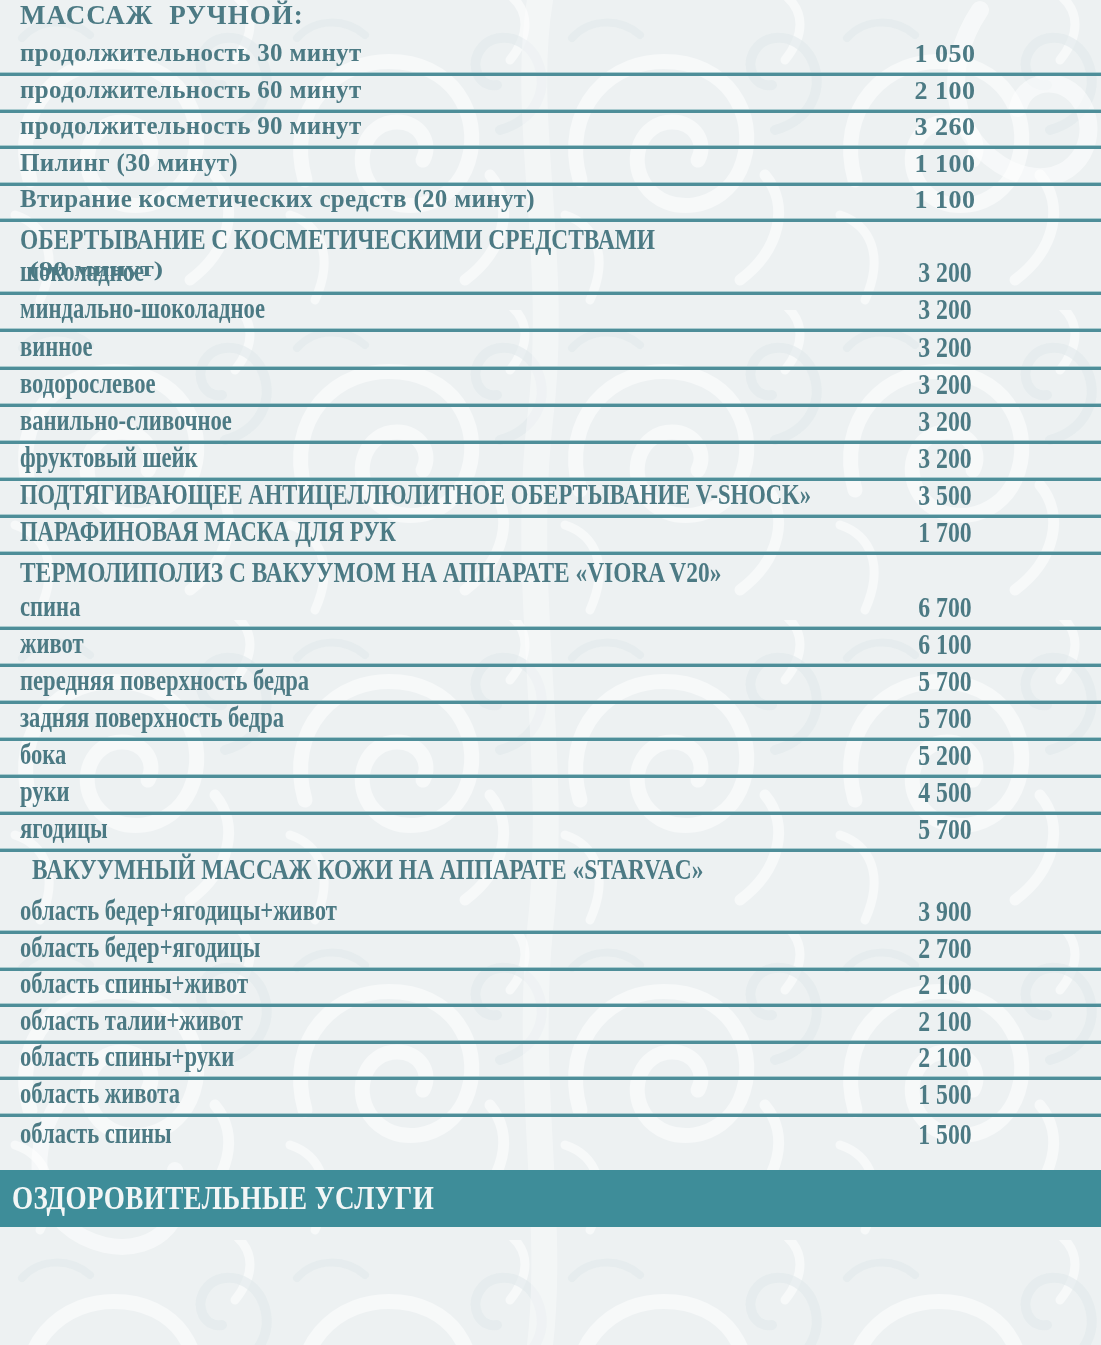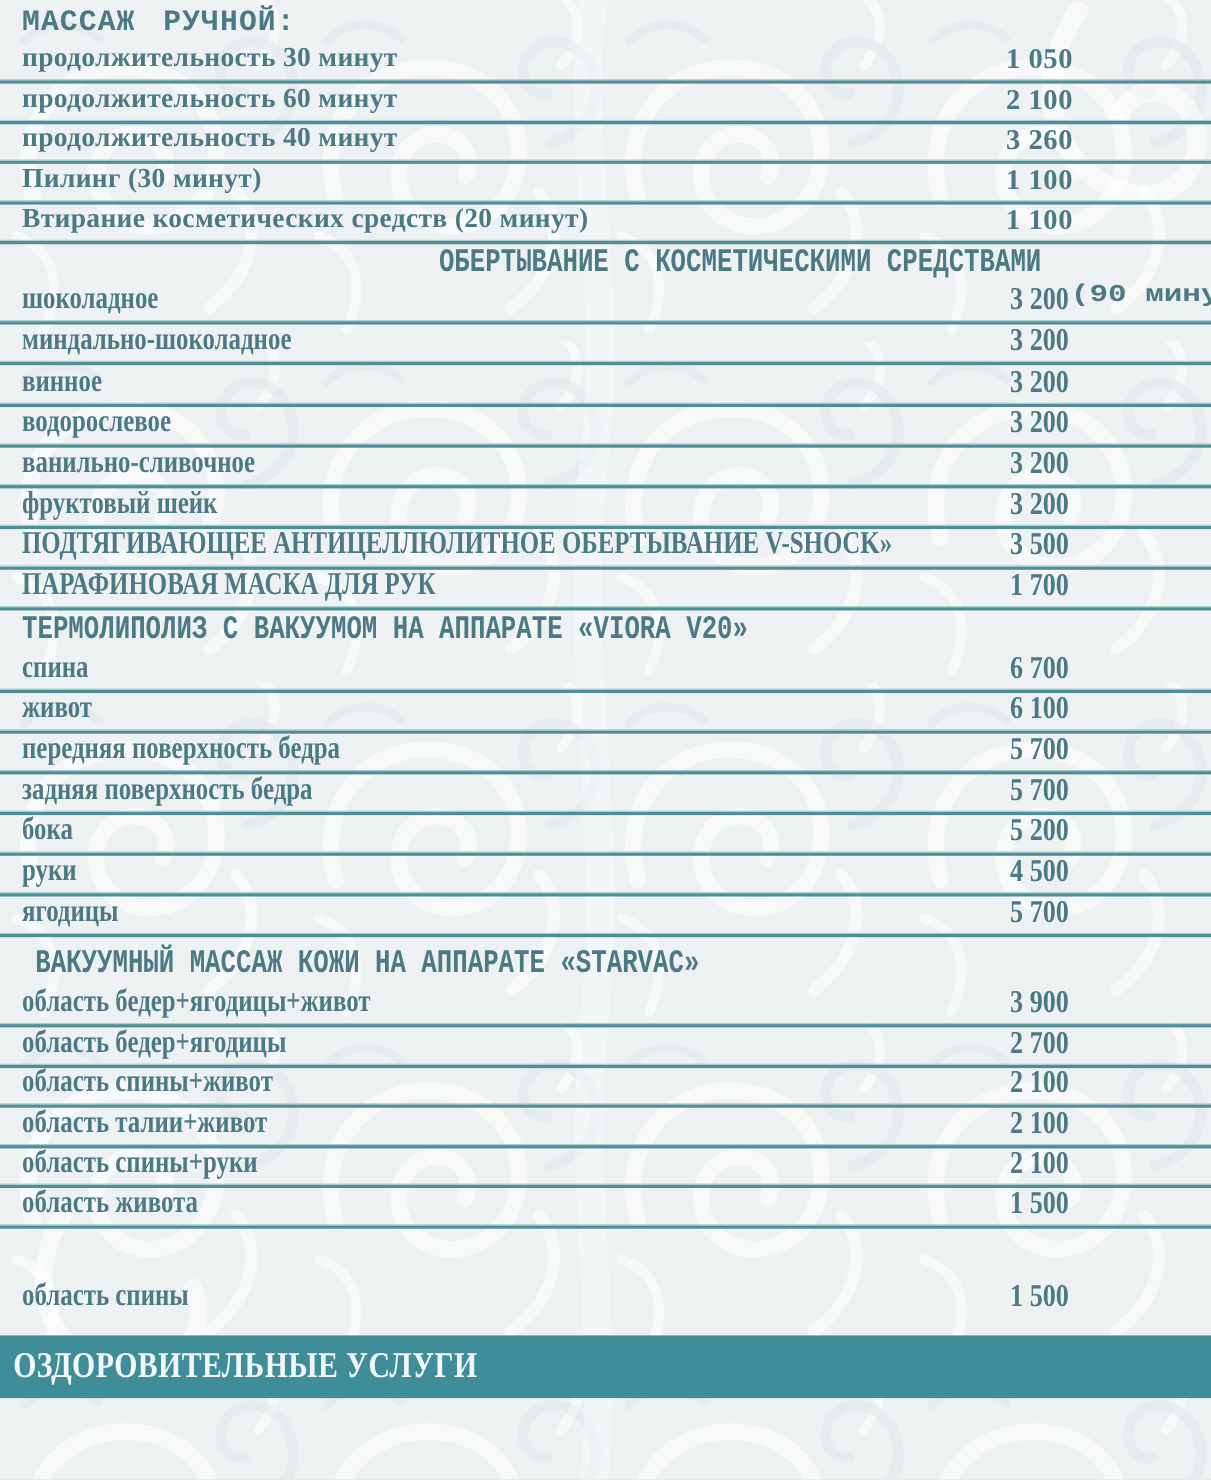--- a/index.html
+++ b/index.html
@@ -13,22 +13,22 @@
   *{margin:0;padding:0;box-sizing:border-box;}
   body{background:#cfd6d8;font-family:"Liberation Serif","DejaVu Serif",serif;}
   .page{
     position:relative;width:1101px;height:1345px;overflow:hidden;
     background:var(--bg);
   }
   .bg-pattern{position:absolute;inset:0;pointer-events:none;}
   .content{position:absolute;inset:0;}
   
   .sec-title{
-    position:relative;display:flex;align-items:flex-end;
-    padding-left:20px;color:var(--ink);font-weight:bold;white-space:nowrap;font-family:Liberation Mono, monospace;
+    position:relative;display:flex;align-items:flex-start;
+    padding-left:20px;color:var(--ink);font-weight:bold;white-space:nowrap;
   }
   .service-row{
     position:relative;width:1101px;
     border-bottom:3px solid var(--line);
   }
   .service-row::after{
     content:"";position:absolute;left:0;right:0;bottom:0;height:1px;
     background:var(--line-light);opacity:.9;
   }
   .service-label{
@@ -51,21 +51,21 @@
   .sec.condensed .service-price{font-size:29px;transform:scaleX(.82);transform-origin:center bottom;bottom:3px;}
   
   [data-sec="manual"]  .sec-title{height:40px;}
   [data-sec="manual"]  .service-row{height:36.4px;padding-left:25px;}
   [data-sec="wraps"]   .sec-title{height:36px;flex-direction:column;}
   [data-sec="wraps"]   .service-row{height:37.2px;}
   [data-sec="thermo"]  .sec-title{height:38px;}
   [data-sec="thermo"]  .service-row{height:37px;}
   [data-sec="vacuum"]  .sec-title{height:45px;padding-left:32px;}
   [data-sec="vacuum"]  .service-row{height:36.6px;}
-  [data-sec="vacuum"]  .service-row:last-child{border-bottom:none;margin-top:44px;}
+  [data-sec="vacuum"]  .service-row:last-child{border-bottom:none;}
   [data-sec="vacuum"]  .service-row:last-child::after{display:none;}
   
   .banner{
     margin-top:16px;height:57px;width:1101px;background:var(--banner);
     display:flex;align-items:center;padding-left:12px;
   }
   .banner-title{
     color:var(--banner-ink);font-size:33px;font-weight:bold;white-space:nowrap;
     display:inline-block;transform:scaleX(.82);transform-origin:left center;
     letter-spacing:.5px;
@@ -121,21 +121,21 @@
           </div>
           <div class="service-row">
             <span class="service-label">продолжительность 30 минут</span>
             <span class="service-price">1 050</span>
           </div>
           <div class="service-row">
             <span class="service-label">продолжительность 60 минут</span>
             <span class="service-price">2 100</span>
           </div>
           <div class="service-row">
-            <span class="service-label">продолжительность 40 минут</span>
+            <span class="service-label">продолжительность 90 минут</span>
             <span class="service-price">3 260</span>
           </div>
           <div class="service-row">
             <span class="service-label">Пилинг  (30 минут)</span>
             <span class="service-price">1 100</span>
           </div>
           <div class="service-row">
             <span class="service-label">Втирание косметических средств (20 минут)</span>
             <span class="service-price">1 100</span>
           </div>

